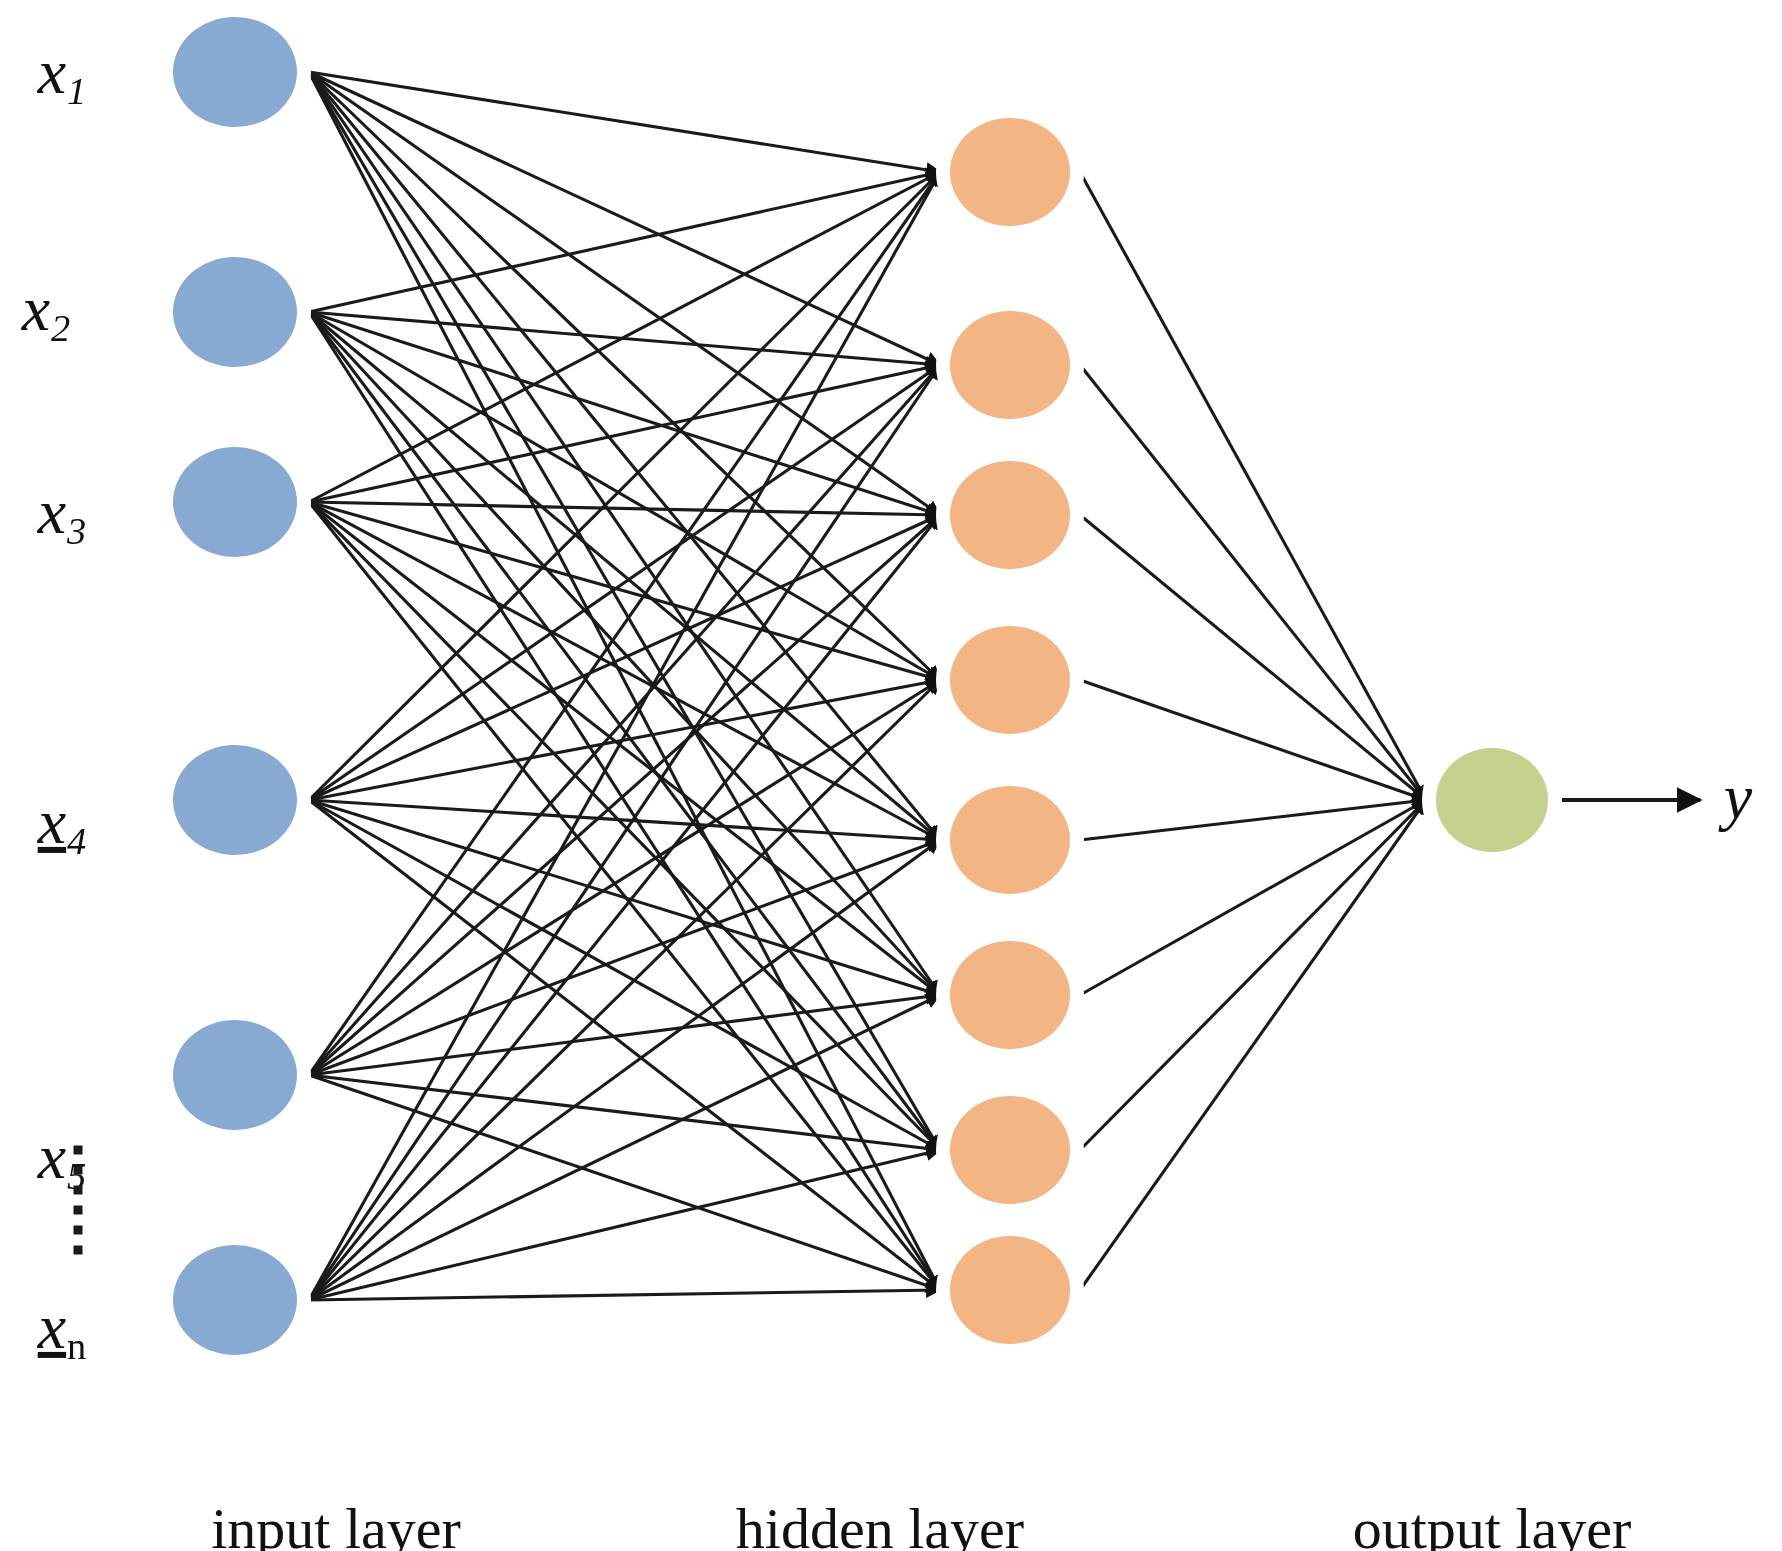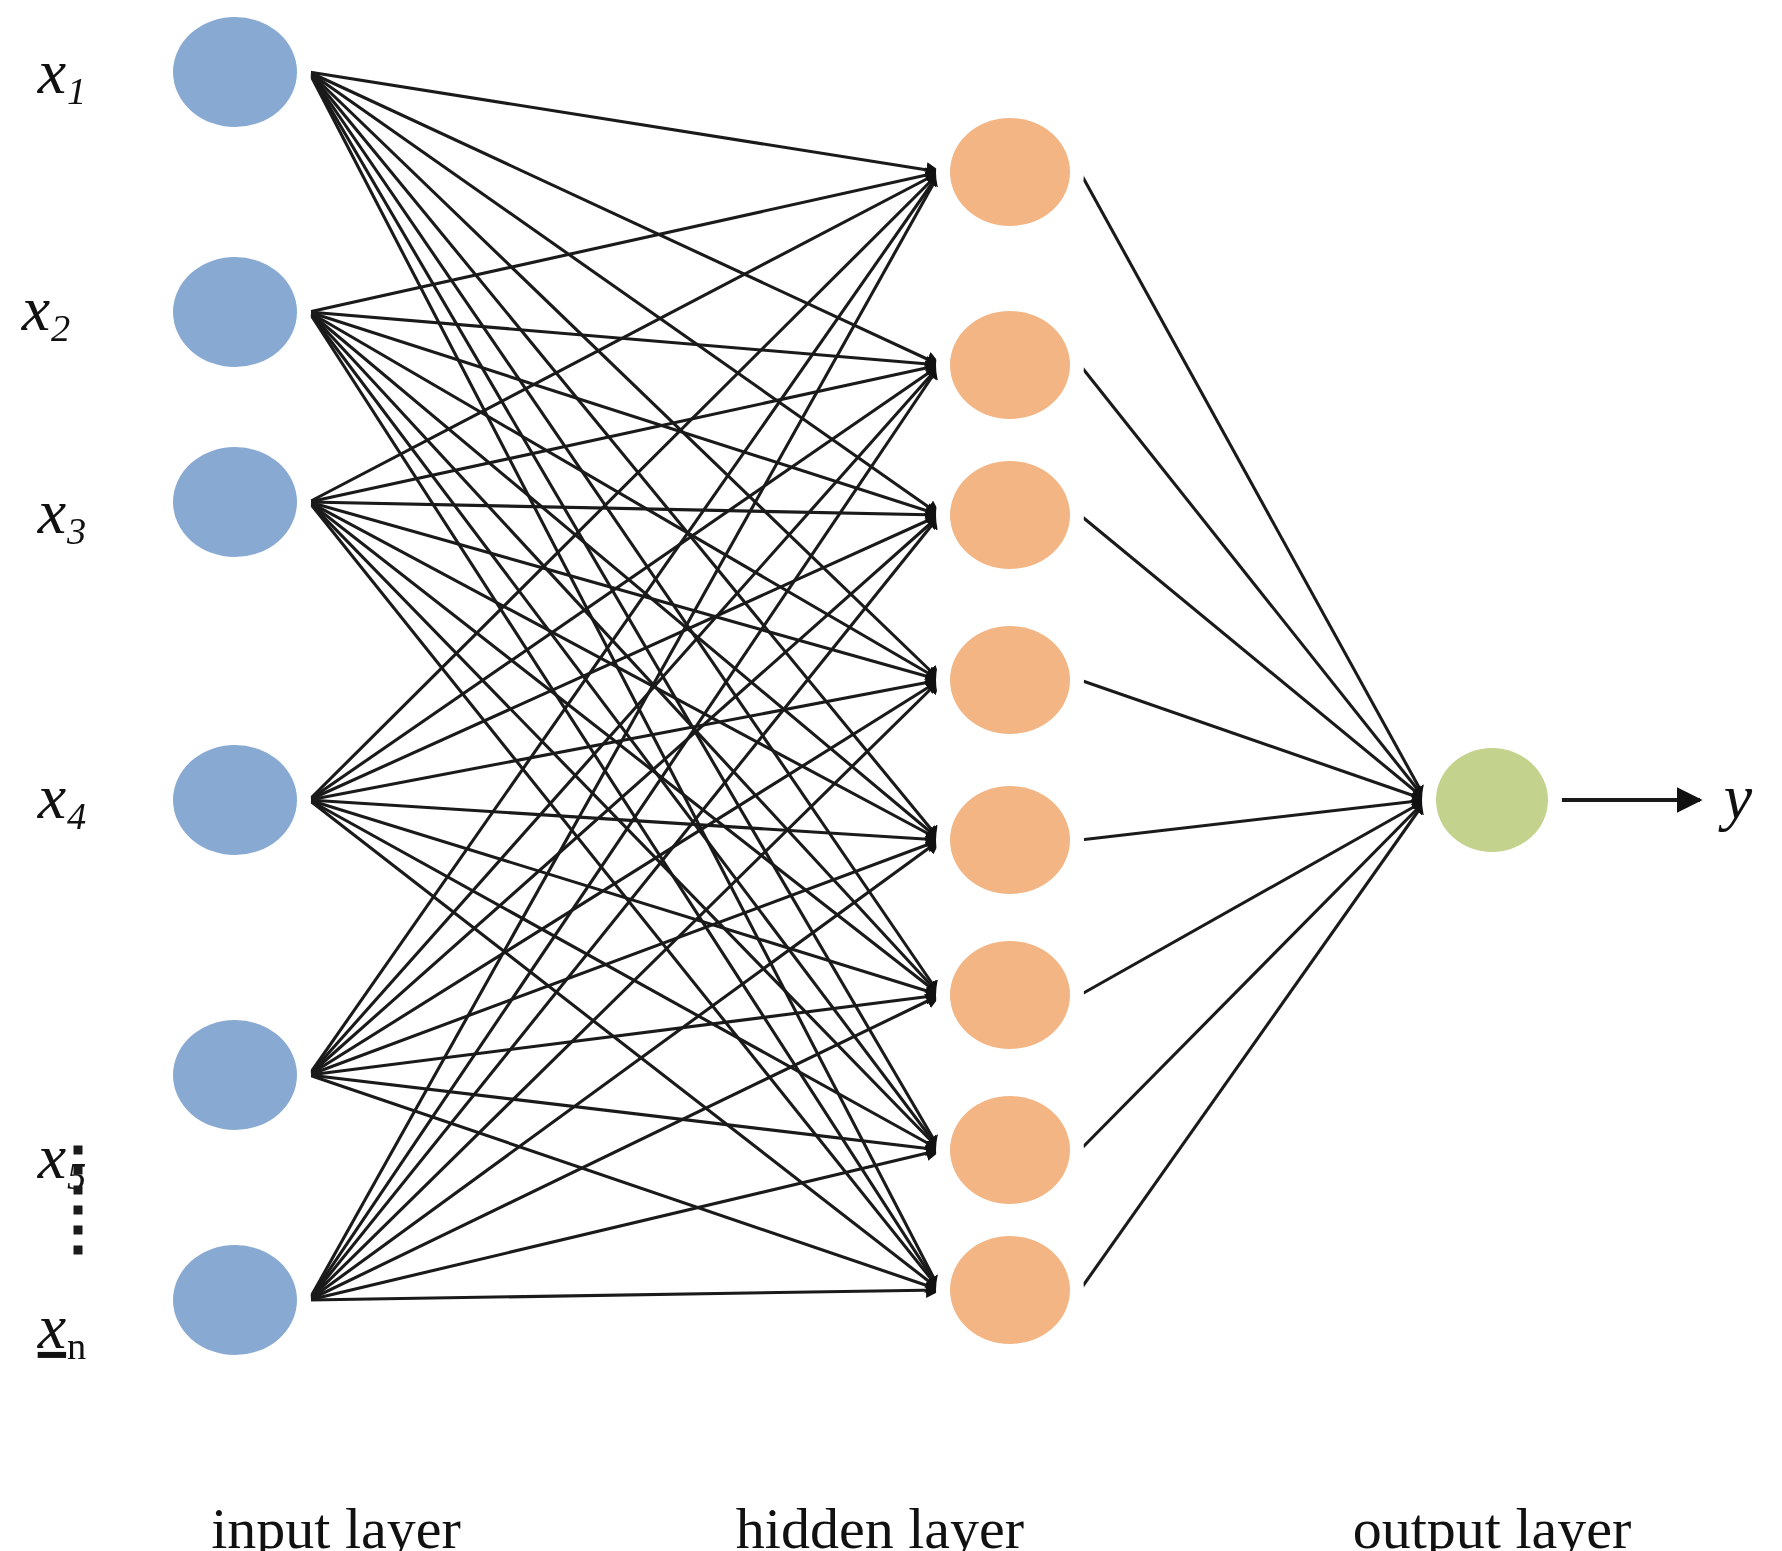--- a/index.html
+++ b/index.html
@@ -148,21 +148,21 @@
       <div class="node node-hidden" style="left: 1010px; top: 840px; width: 120px; height: 108px; background: rgb(242, 181, 131);"></div>
       <div class="node node-hidden" style="left: 1010px; top: 995px; width: 120px; height: 108px; background: rgb(242, 181, 131);"></div>
       <div class="node node-hidden" style="left: 1010px; top: 1150px; width: 120px; height: 108px; background: rgb(242, 181, 131);"></div>
       <div class="node node-hidden" style="left: 1010px; top: 1290px; width: 120px; height: 108px; background: rgb(242, 181, 131);"></div>
       <div class="node node-output" style="left: 1492px; top: 800px; width: 112px; height: 104px; background: rgb(195, 210, 141);"></div>
     </div>
   <div id="labels">
       <div class="var-label italic-sub" style="left: 62px; top: 75px;"><span>x</span><sub>1</sub></div>
       <div class="var-label italic-sub" style="left: 46px; top: 312px;"><span>x</span><sub>2</sub></div>
       <div class="var-label italic-sub" style="left: 62px; top: 515px; text-align: right;"><span>x</span><sub>3</sub></div>
-      <div class="var-label italic-sub" style="left: 62px; top: 800px;"><span>x</span><sub>4</sub></div>
+      <div class="var-label italic-sub" style="left: 62px; top: 825px; text-decoration: underline;"><span>x</span><sub>4</sub></div>
       <div class="var-label italic-sub" style="left: 62px; top: 1160px;"><span>x</span><sub>5</sub></div>
       <div class="var-label" style="left: 62px; top: 1330px; text-decoration: underline;"><span>x</span><sub>n</sub></div>
       <div class="vdots" style="left: 78px; top: 1200px;">
         <i></i>
         <i></i>
         <i></i>
         <i></i>
         <i></i>
         <i></i>
       </div>

